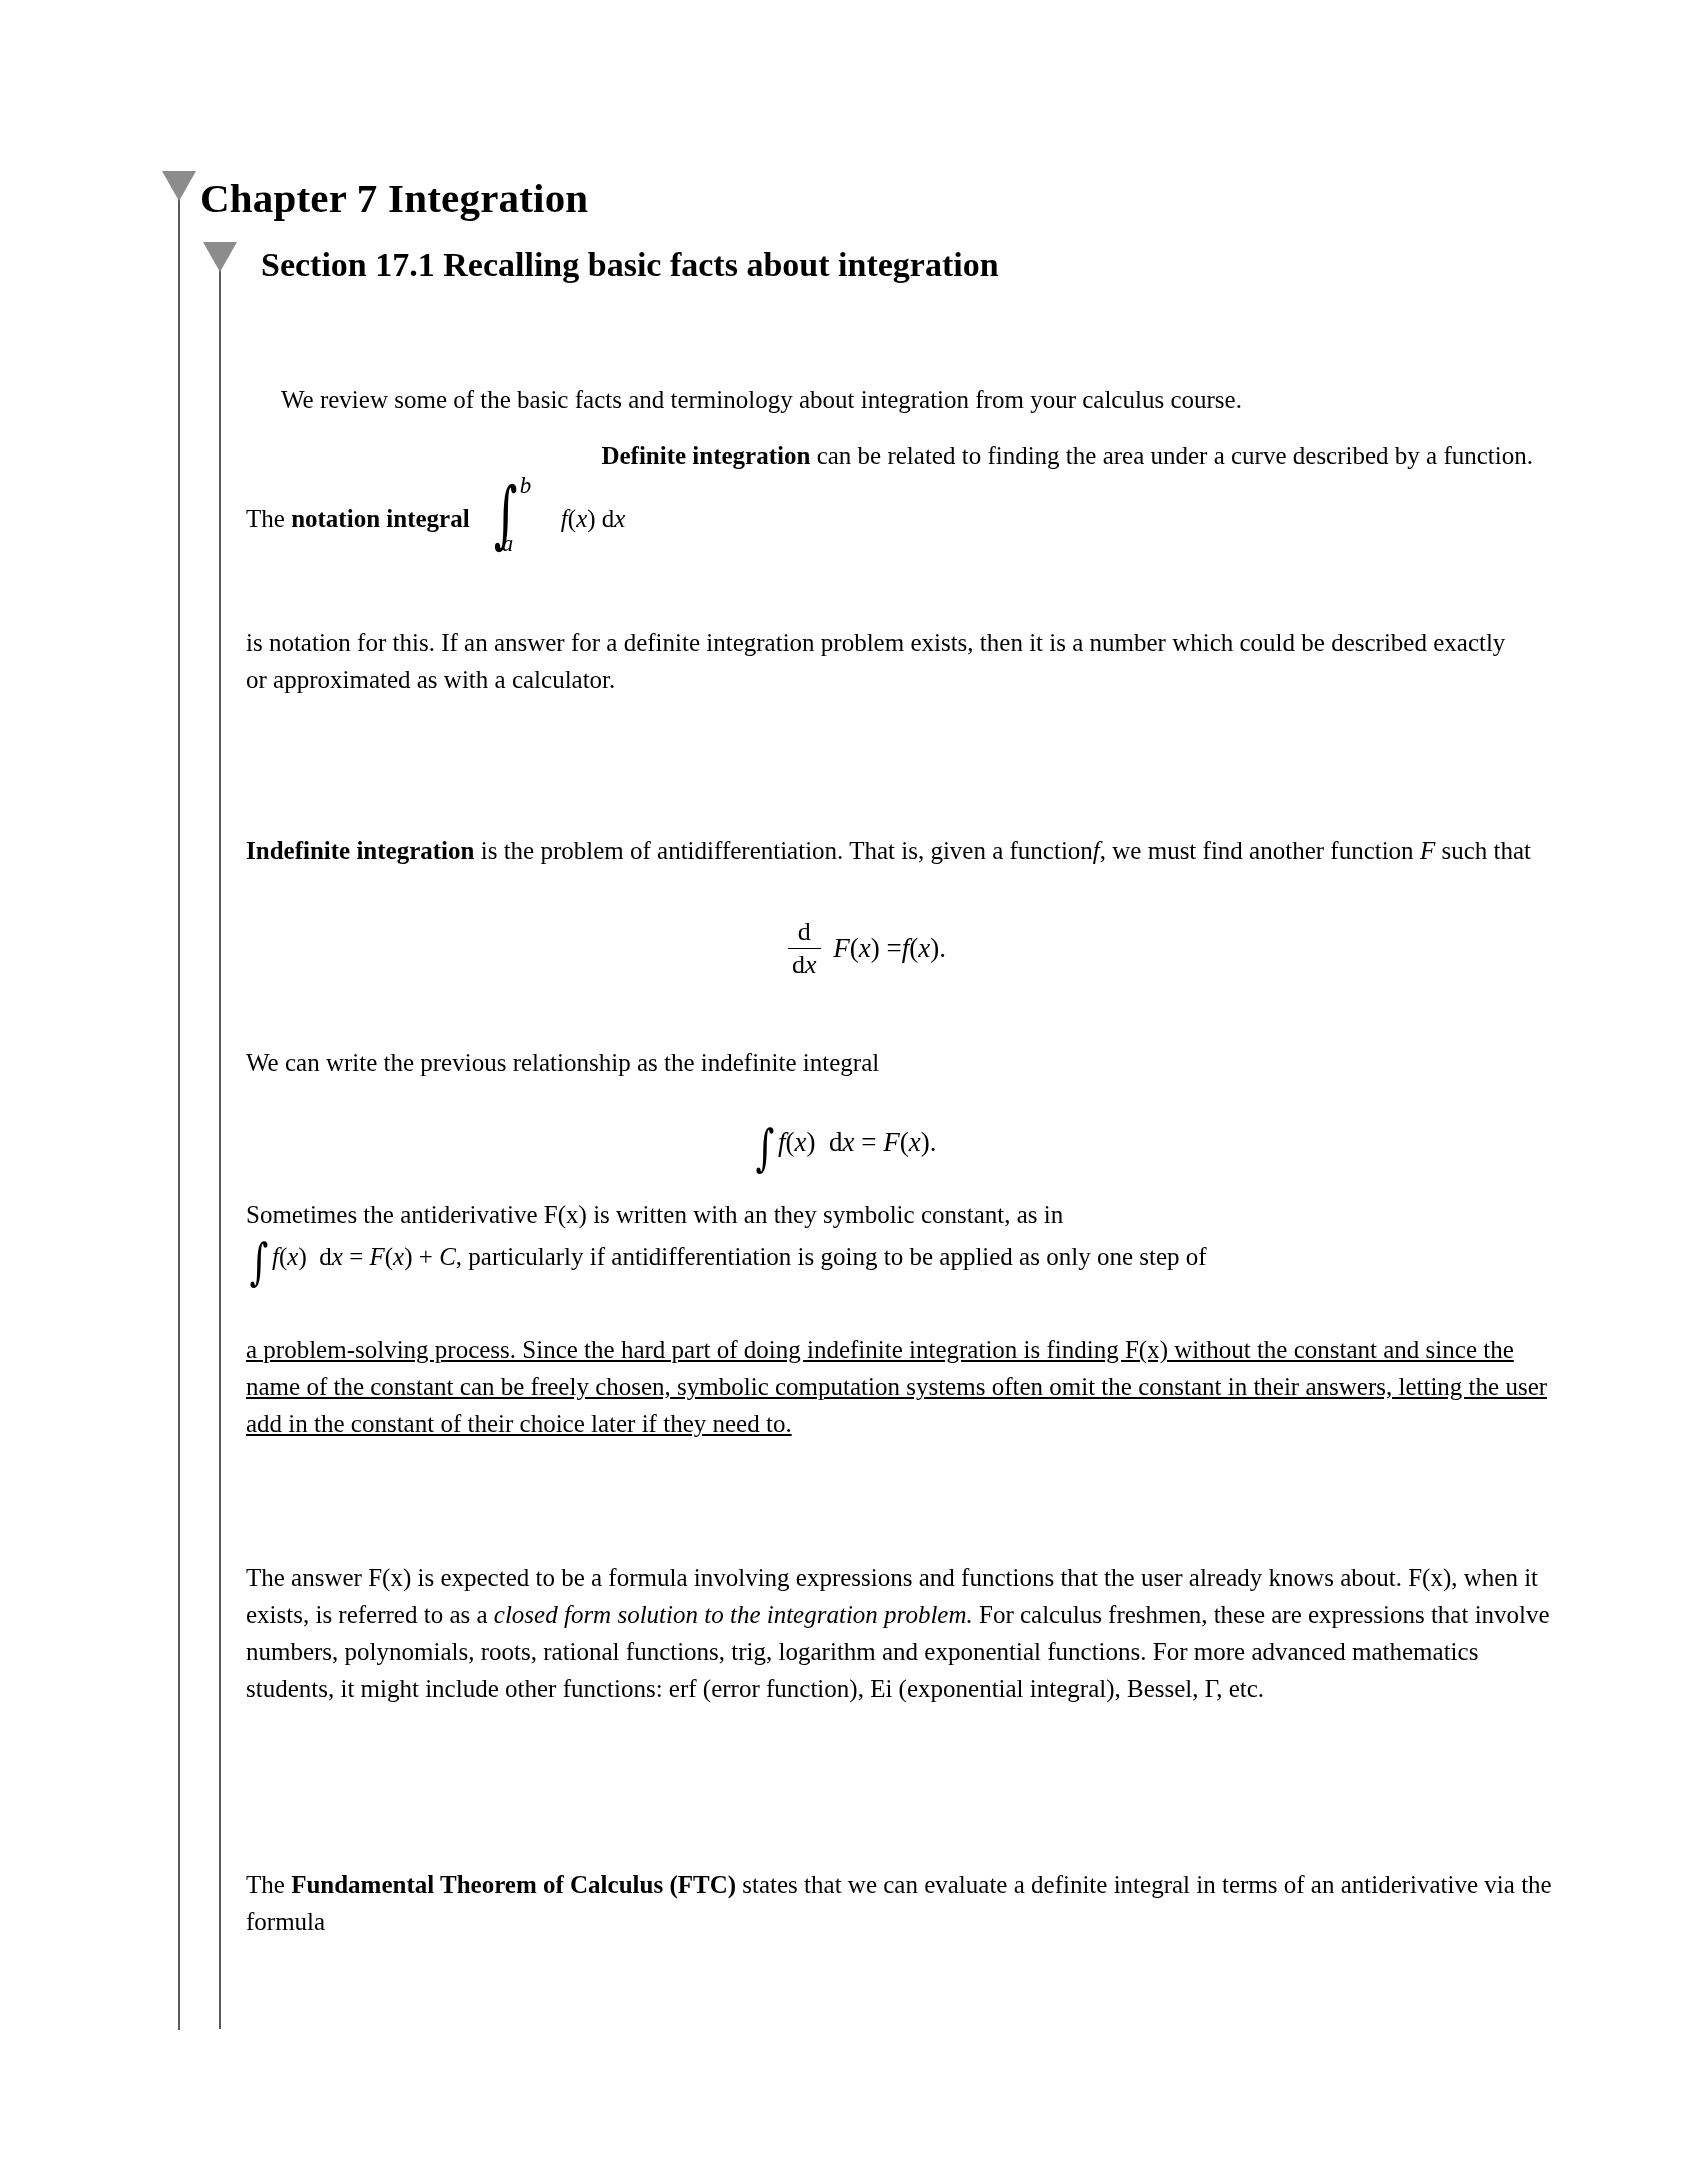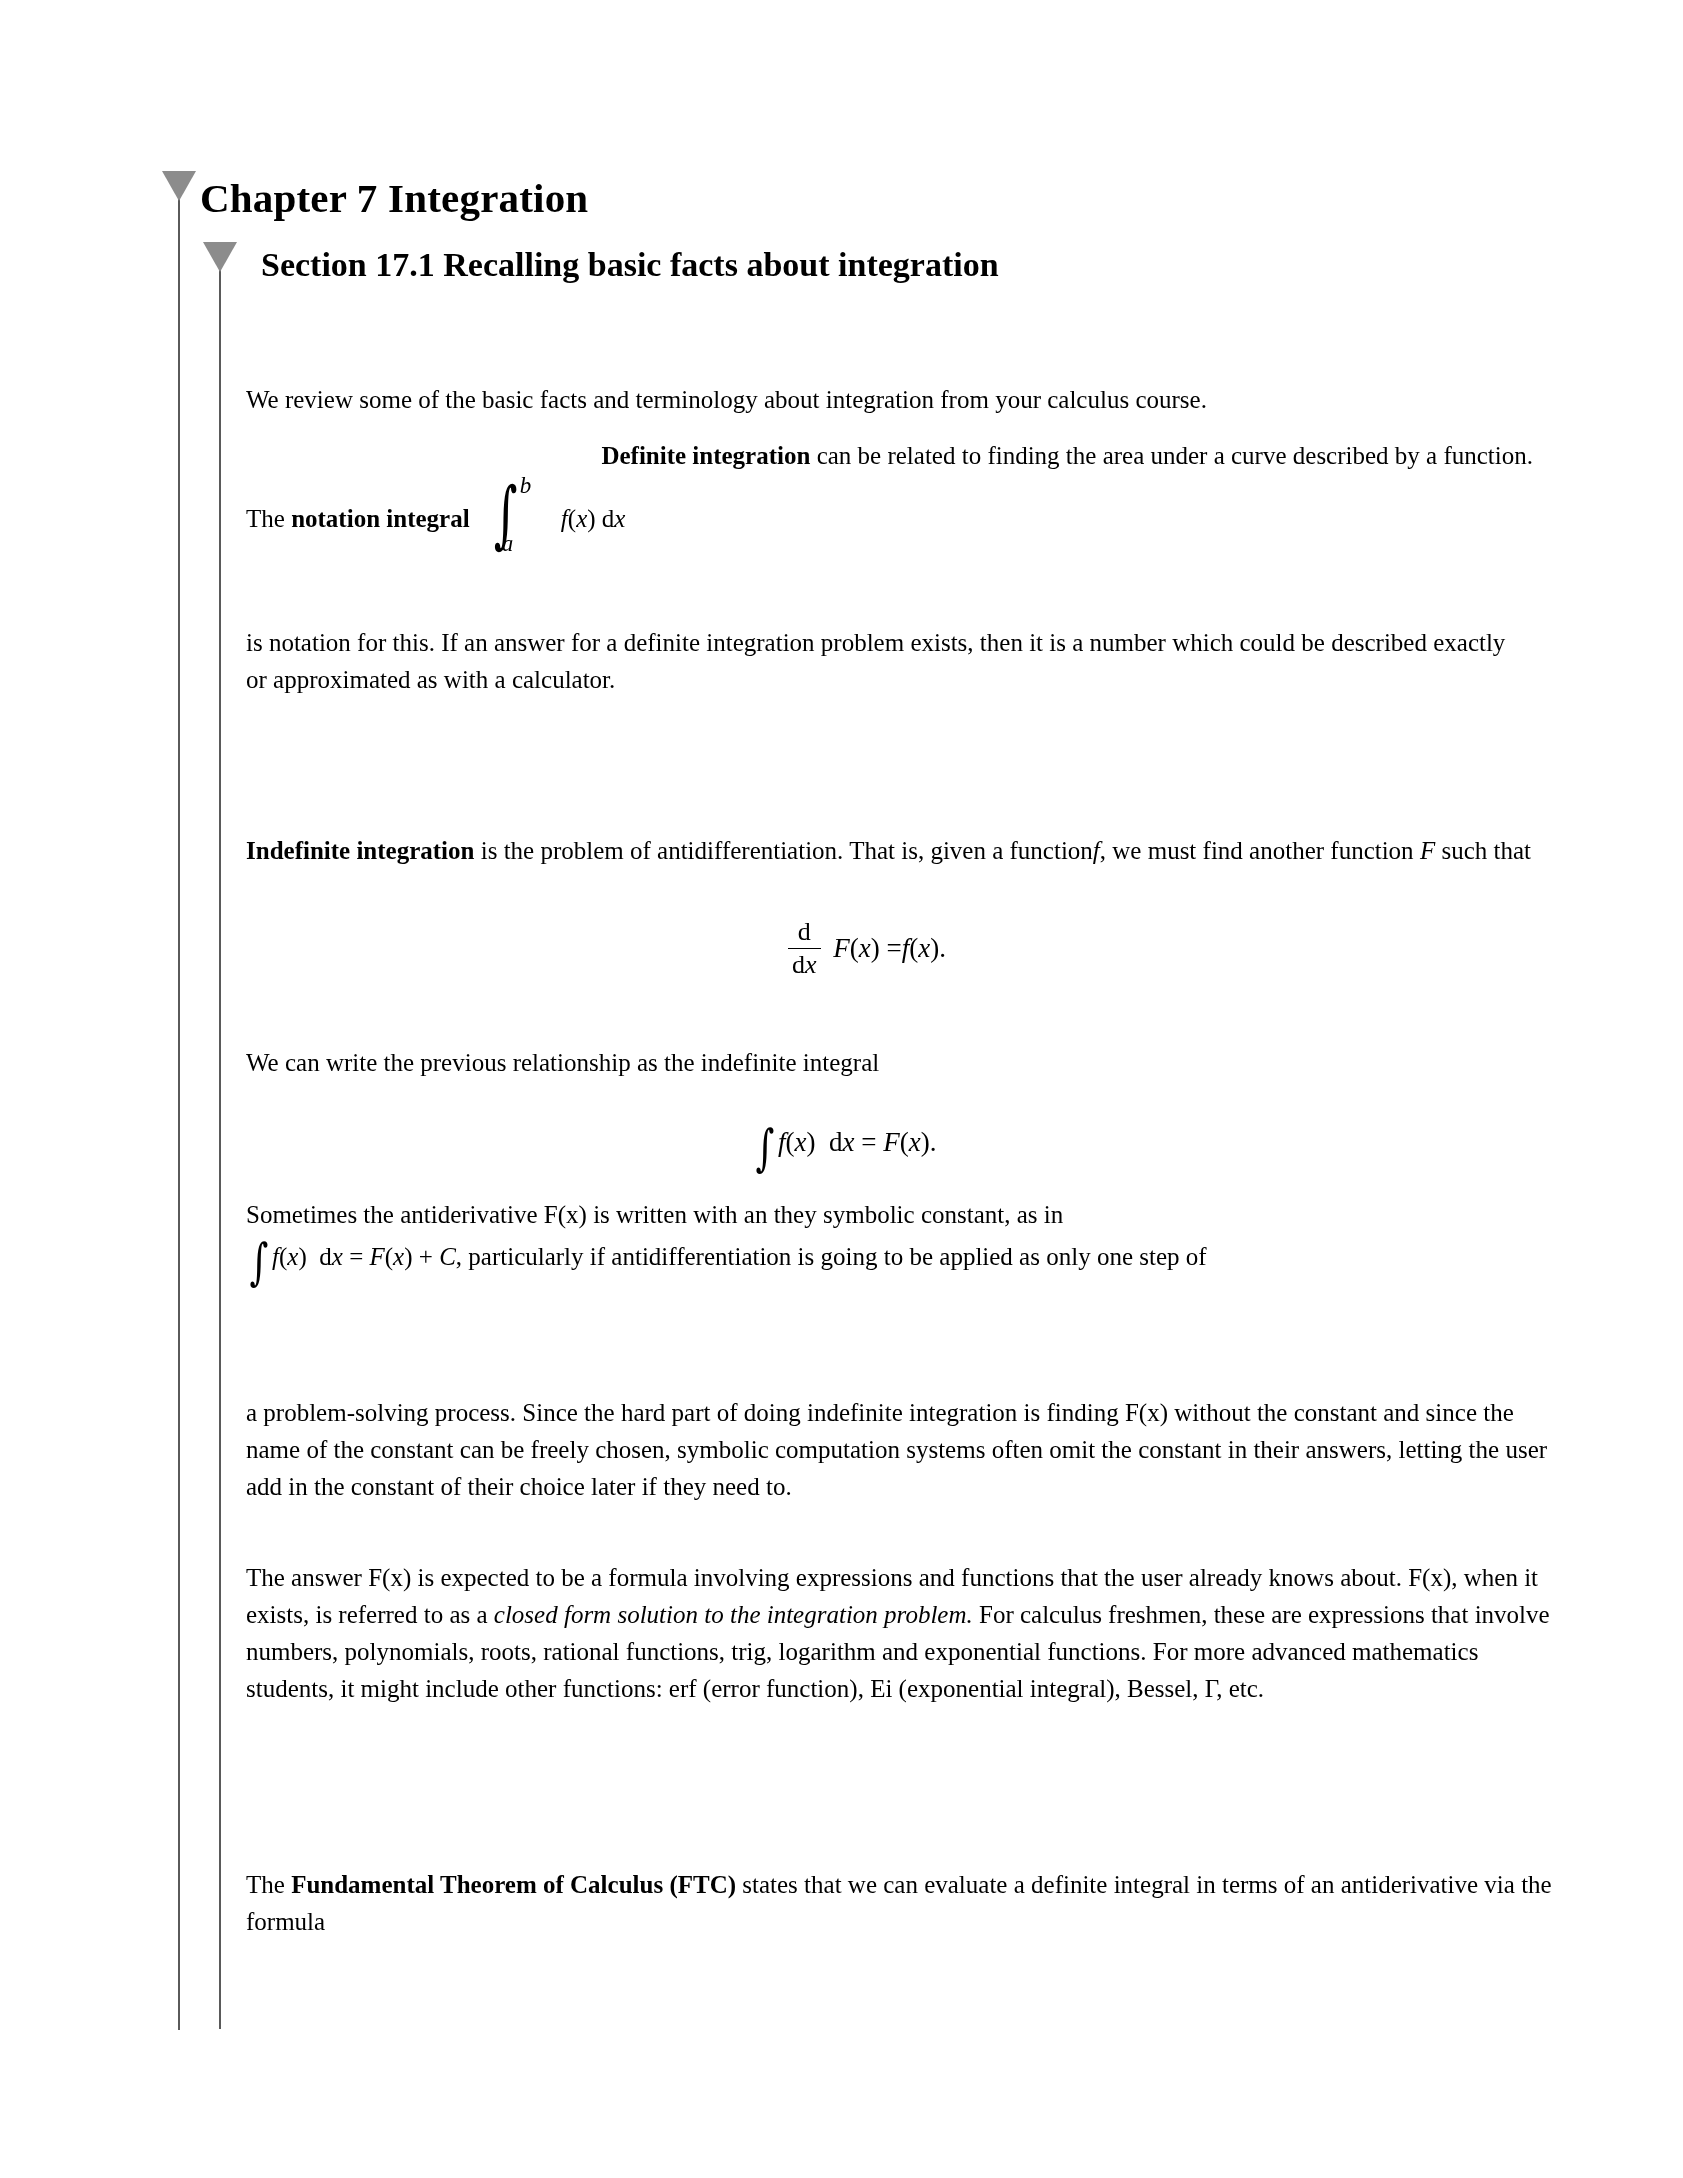--- a/index.html
+++ b/index.html
@@ -134,31 +134,31 @@
   .frac .den .mathvar { font-style: italic; }
 
   
   .math-display {
     position: absolute;
     font-size: 27px;
     white-space: nowrap;
   }
 
   
-  #p-intro          { top: 381px; }
+  #p-intro          { top: 381px; margin-left: 35px; }
   #p-definite       { top: 437px; text-align: right; }
   #p-def-integral   { top: 500px; }
   #p-notation       { top: 624px; width: 1277px; }
   #p-indefinite     { top: 832px; width: 1307px; }
   #m-derivative     { left: 782px; top: 919px; }
   #p-canwrite       { top: 1044px; }
   #m-indef          { left: 752px; top: 1127px; }
   #p-sometimes      { top: 1196px; width: 1307px; }
   #p-sometimes2     { top: 1238px; width: 1307px; }
-  #p-sometimes3     { top: 1394px; width: 1307px; }
+  #p-sometimes3     { top: 1331px; width: 1307px; text-decoration: underline; }
   #p-answer         { top: 1559px; width: 1307px; }
   #p-ftc            { top: 1866px; width: 1307px; }
 </style>
 </head>
 <body>
 
 <div class="region-rule" id="chapter-rule"></div>
 <div class="tri" id="chapter-tri"></div>
 <div class="chapter-heading">Chapter 7 Integration</div>
 

